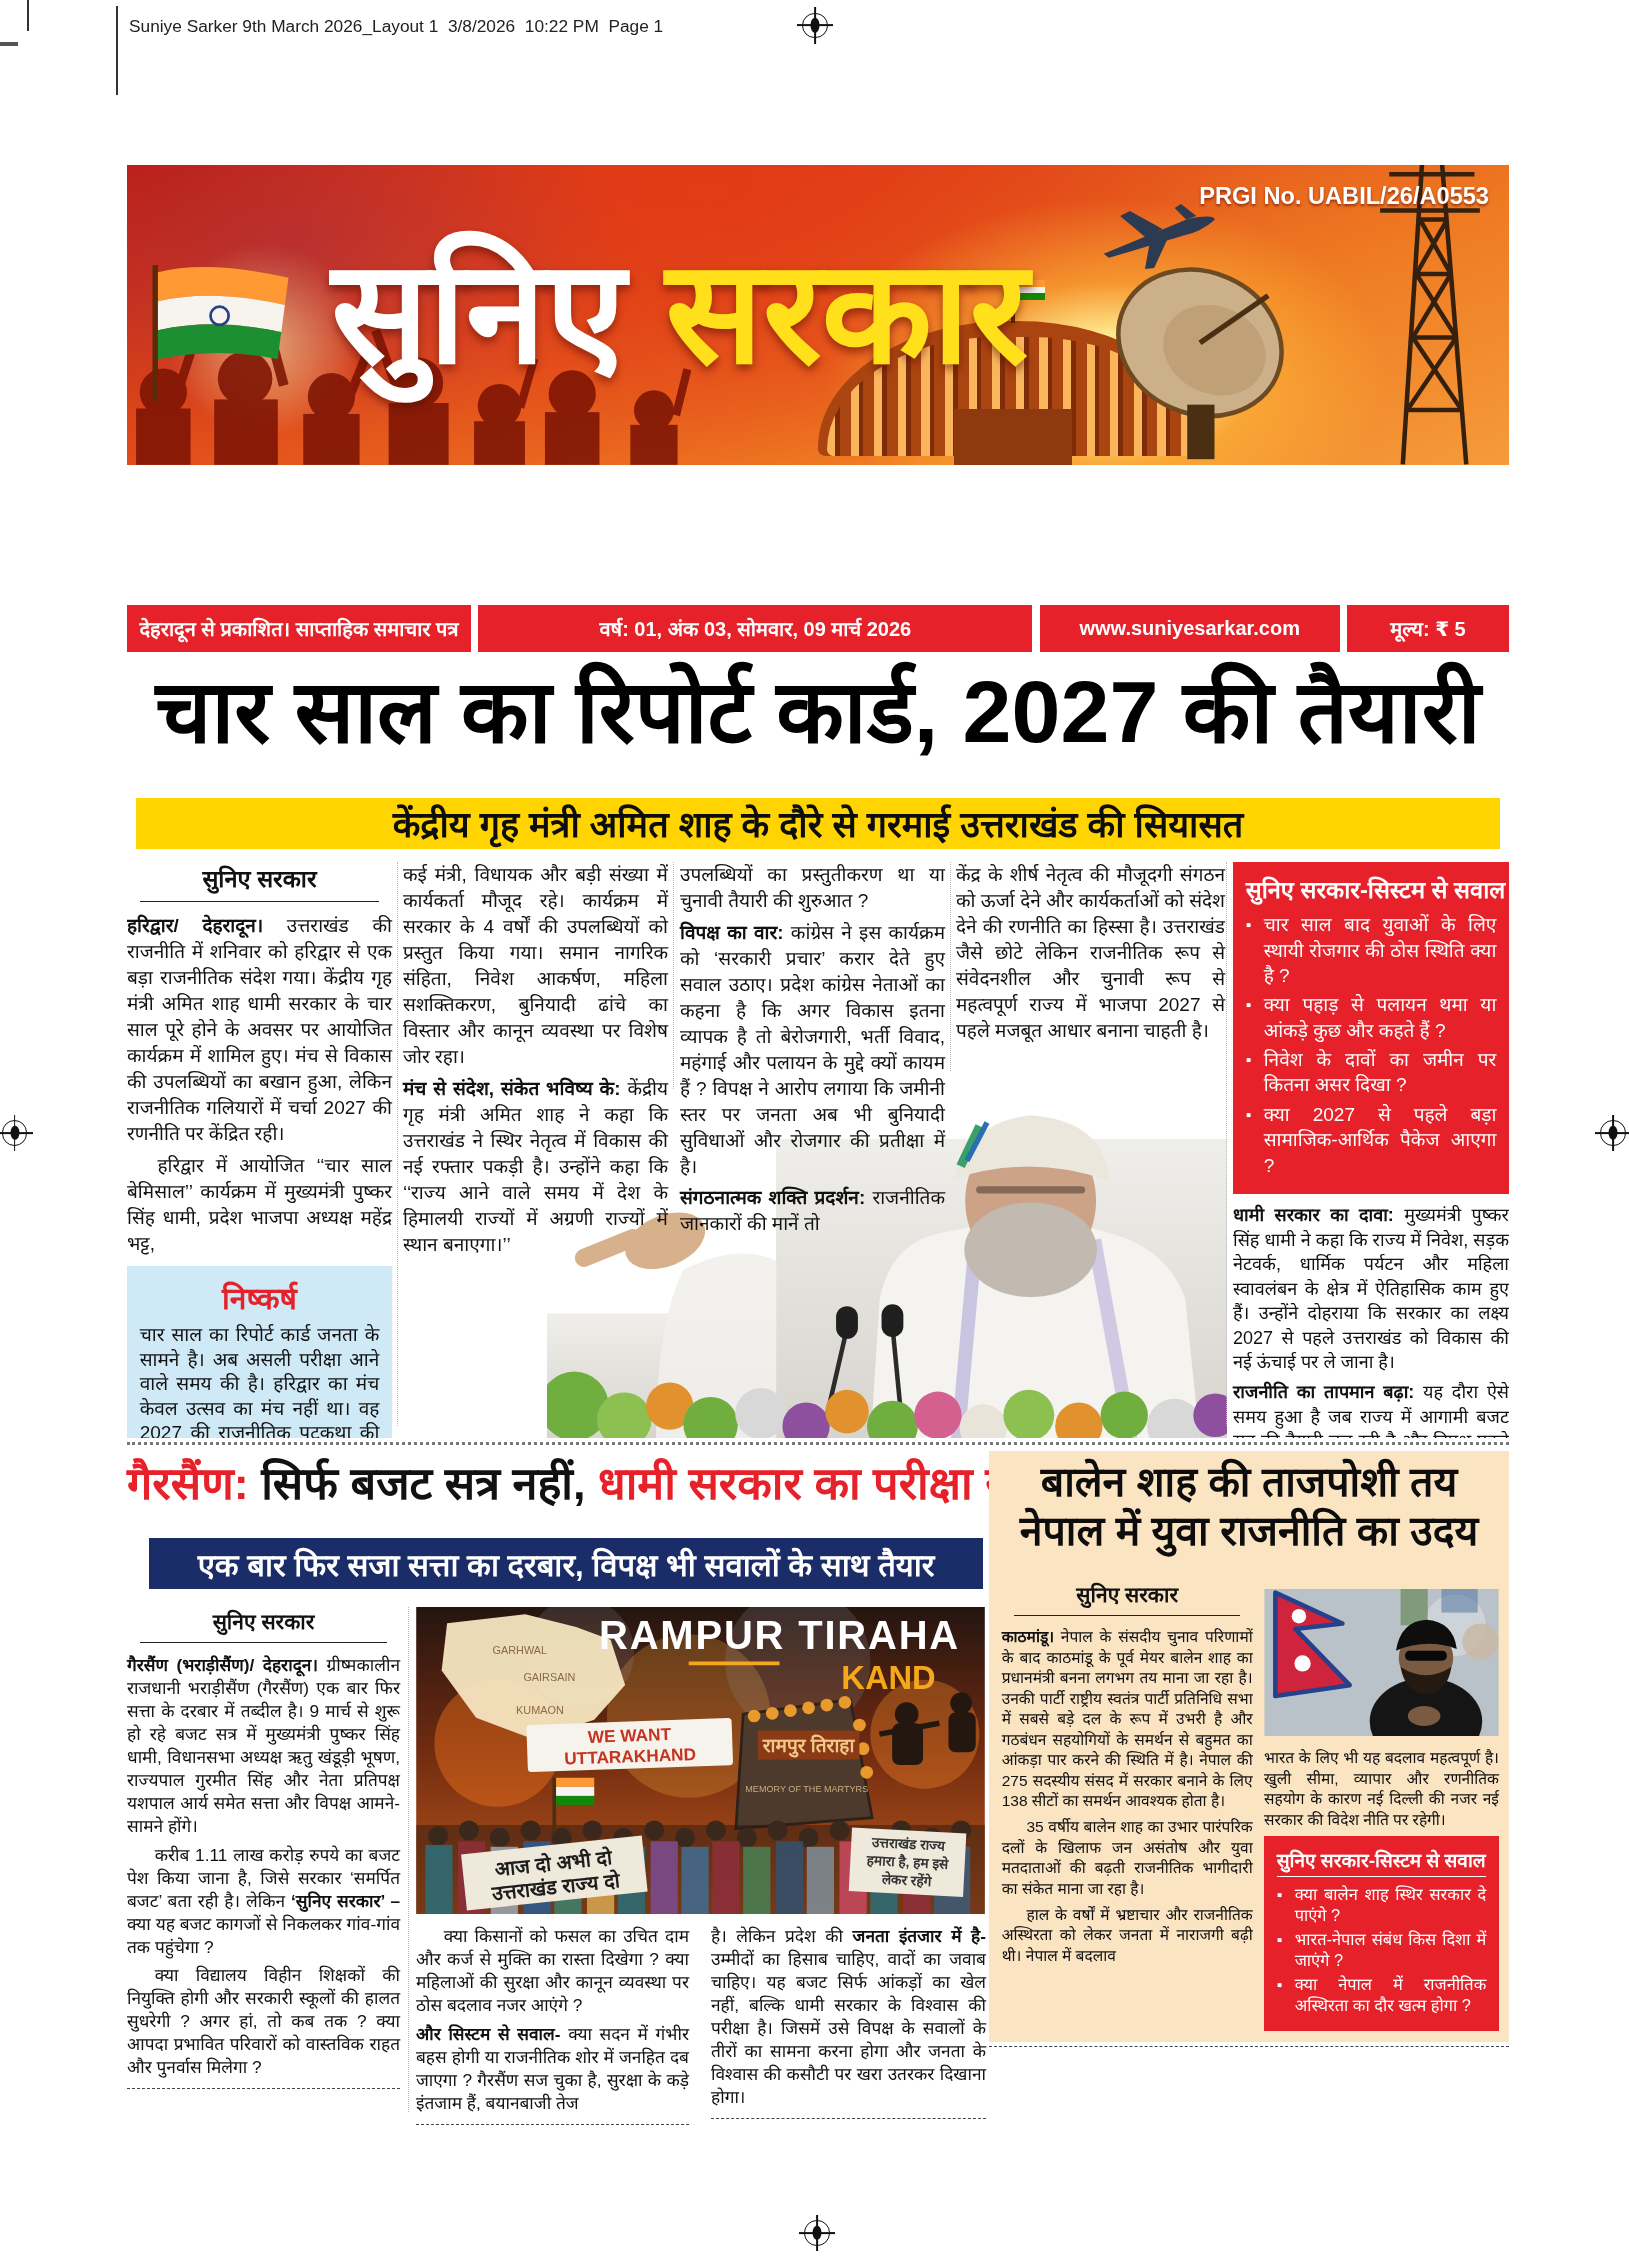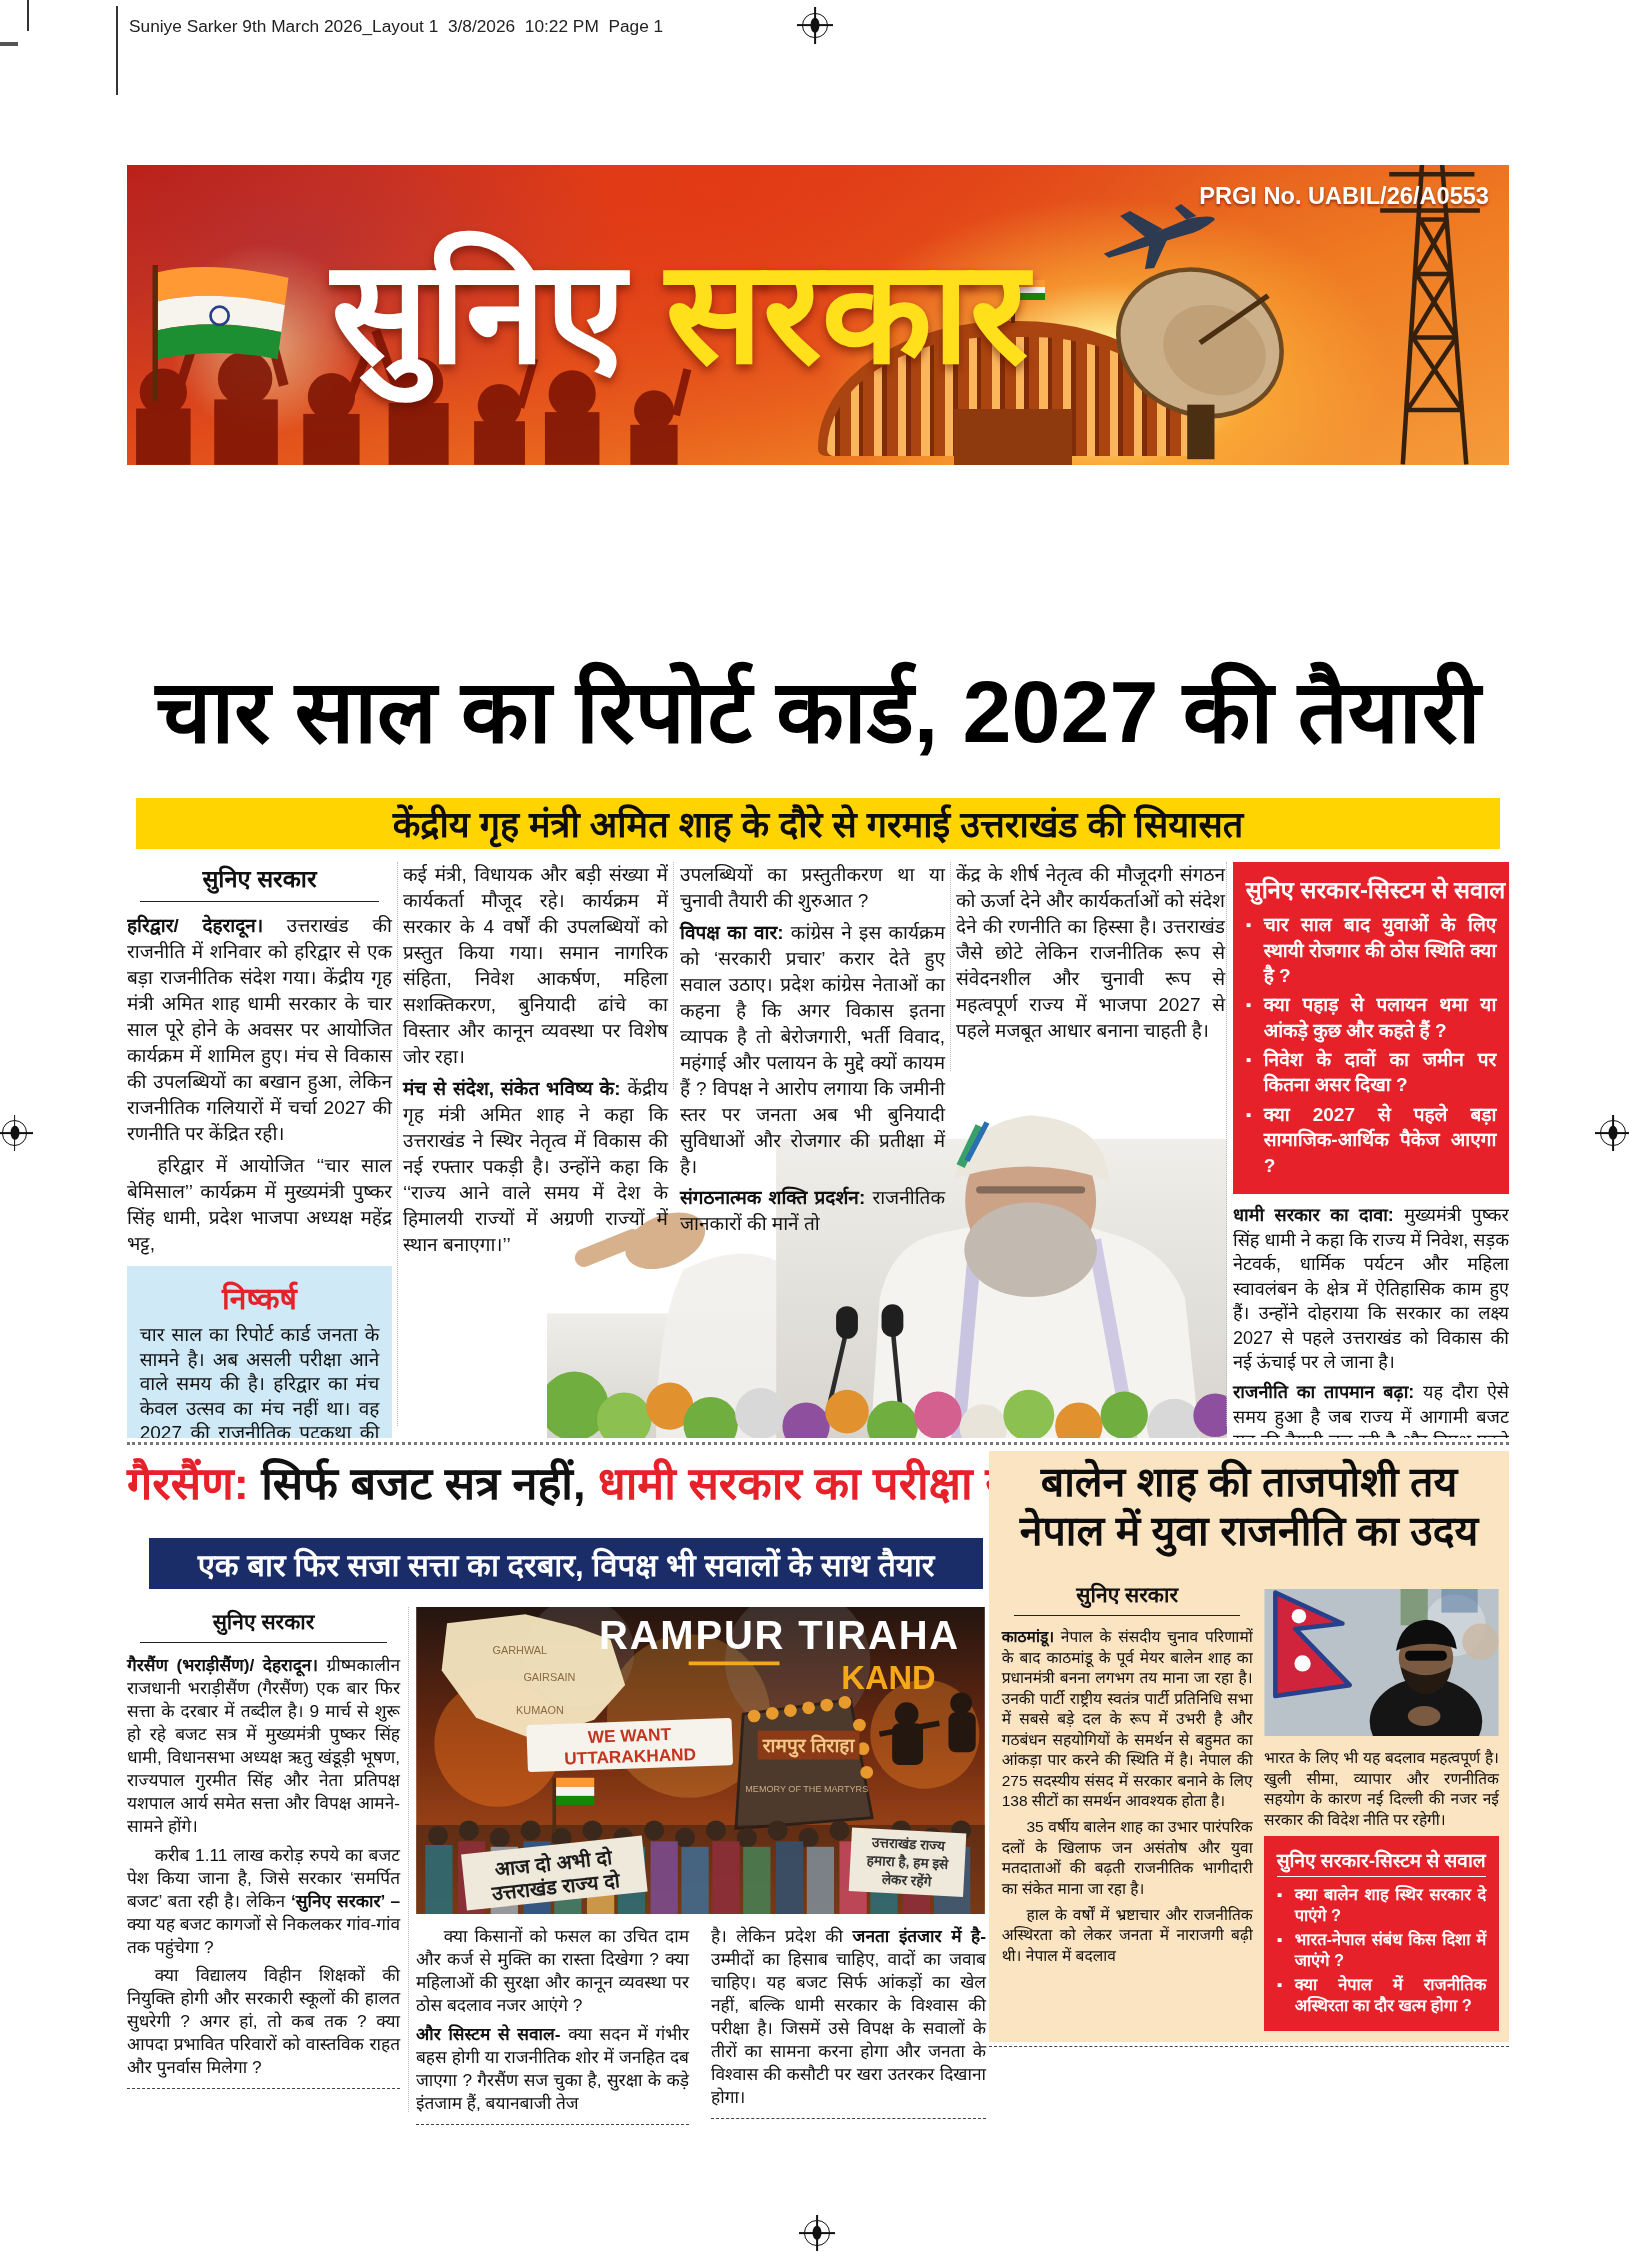--- a/index.html
+++ b/index.html
@@ -49,21 +49,21 @@
   .indent{text-indent:1.6em;}
   .vdot{border-left:1.8px dotted #b9b9b9;width:0;}
   .dashend{border-top:1.8px dashed #444;margin-top:9px;height:0;}
   
   .lead-article{left:127px;top:862px;width:1382px;height:576px;overflow:hidden;}
   .conclusion{background:#cfeaf6;padding:11px 12.7px 12.7px 12.7px;margin-top:9px;}
   .conclusion .ctitle{color:#e6212a;font-weight:800;font-size:30px;text-align:center;margin-bottom:5.5px;}
   .conclusion .ctext{font-size:19px;line-height:24.5px;text-align:justify;}
   .qbox{background:#e6212a;color:#fff;padding:11px 12.7px 12.7px 12.7px;}
   .qbox .qtitle{font-weight:800;font-size:23.6px;margin-bottom:7.3px;white-space:nowrap;}
-  .qbox .qitem{position:relative;font-weight:bold;font-size:19px;line-height:25.5px;padding-left:18px;margin-bottom:3.6px;text-align:justify;}
+  .qbox .qitem{position:relative;font-weight:normal;font-size:19px;line-height:25.5px;padding-left:18px;margin-bottom:3.6px;text-align:justify;}
   .qbox .qitem::before{content:"▪";position:absolute;left:0;top:0;font-size:15.5px;}
   .sidebar-text p.body{font-size:18px;line-height:24.5px;}
   
   .gair{left:127px;top:1458px;width:858px;height:700px;}
   .gairhead{left:0;top:0;width:100%;text-align:center;font-size:45px;font-weight:800;white-space:nowrap;line-height:1.15;}
   .gairhead .red{color:#e6212a;}
   .navybar{left:22px;top:80px;right:1.8px;height:51px;background:#1b2d69;color:#fff;display:flex;align-items:center;justify-content:center;
     font-size:31px;font-weight:800;white-space:nowrap;}
   .gair p.body{font-size:17.3px;line-height:23px;}
   
@@ -172,20 +172,26 @@
         <path d="M62 52 L48 78 L58 80 L82 54 Z"></path>
         <path d="M108 40 L100 24 L108 22 L120 40 Z"></path>
       </g>
     </svg>
 
     <div class="abs prgi">PRGI No. UABIL/26/A0553</div>
     <div class="abs mast-title"><span class="w1">सुनिए</span><span class="w2"> सरकार</span></div>
     <div class="abs tagline">सिस्टम से सीधा सवाल...</div>
   </div>
 
+  <div class="abs datebar">
+    <div class="cell" style="flex:0 0 344px;">देहरादून से प्रकाशित। साप्ताहिक समाचार पत्र</div>
+    <div class="cell" style="flex:1 1 auto;">वर्ष: 01, अंक 03, सोमवार, 09 मार्च 2026</div>
+    <div class="cell" style="flex:0 0 300px;">www.suniyesarkar.com</div>
+    <div class="cell" style="flex:0 0 162px;">मूल्य: ₹ 5</div>
+  </div>
 
   <div class="abs mainhead">चार साल का रिपोर्ट कार्ड, 2027 की तैयारी</div>
   <div class="abs yellowstrip">केंद्रीय गृह मंत्री अमित शाह के दौरे से गरमाई उत्तराखंड की सियासत</div>
 
   <div class="abs lead-article">
 
     <svg class="abs" style="left:420px;top:244px;" width="680" height="333" viewBox="0 0 748 366">
       <defs>
         <linearGradient id="stagebg" x1="0" y1="0" x2="0" y2="1">
           <stop offset="0" stop-color="#efeeea"></stop>

